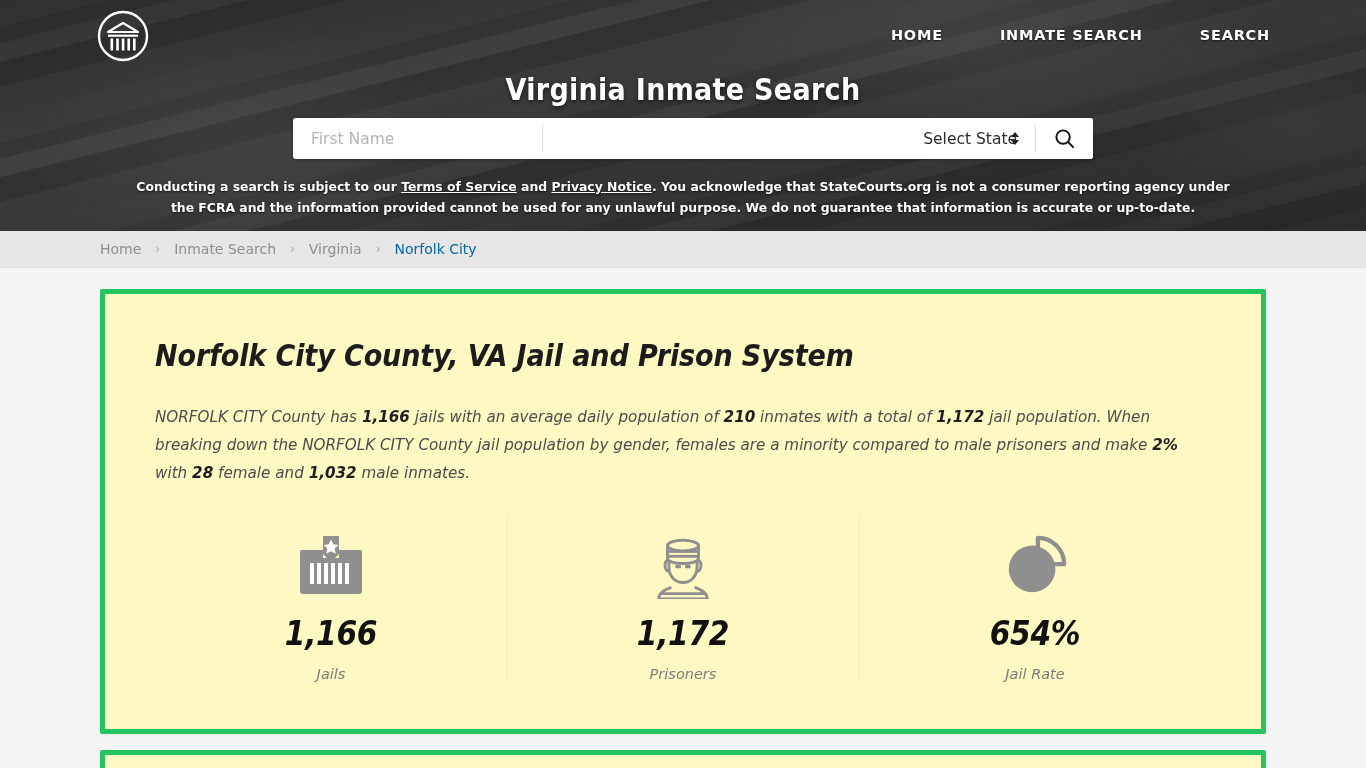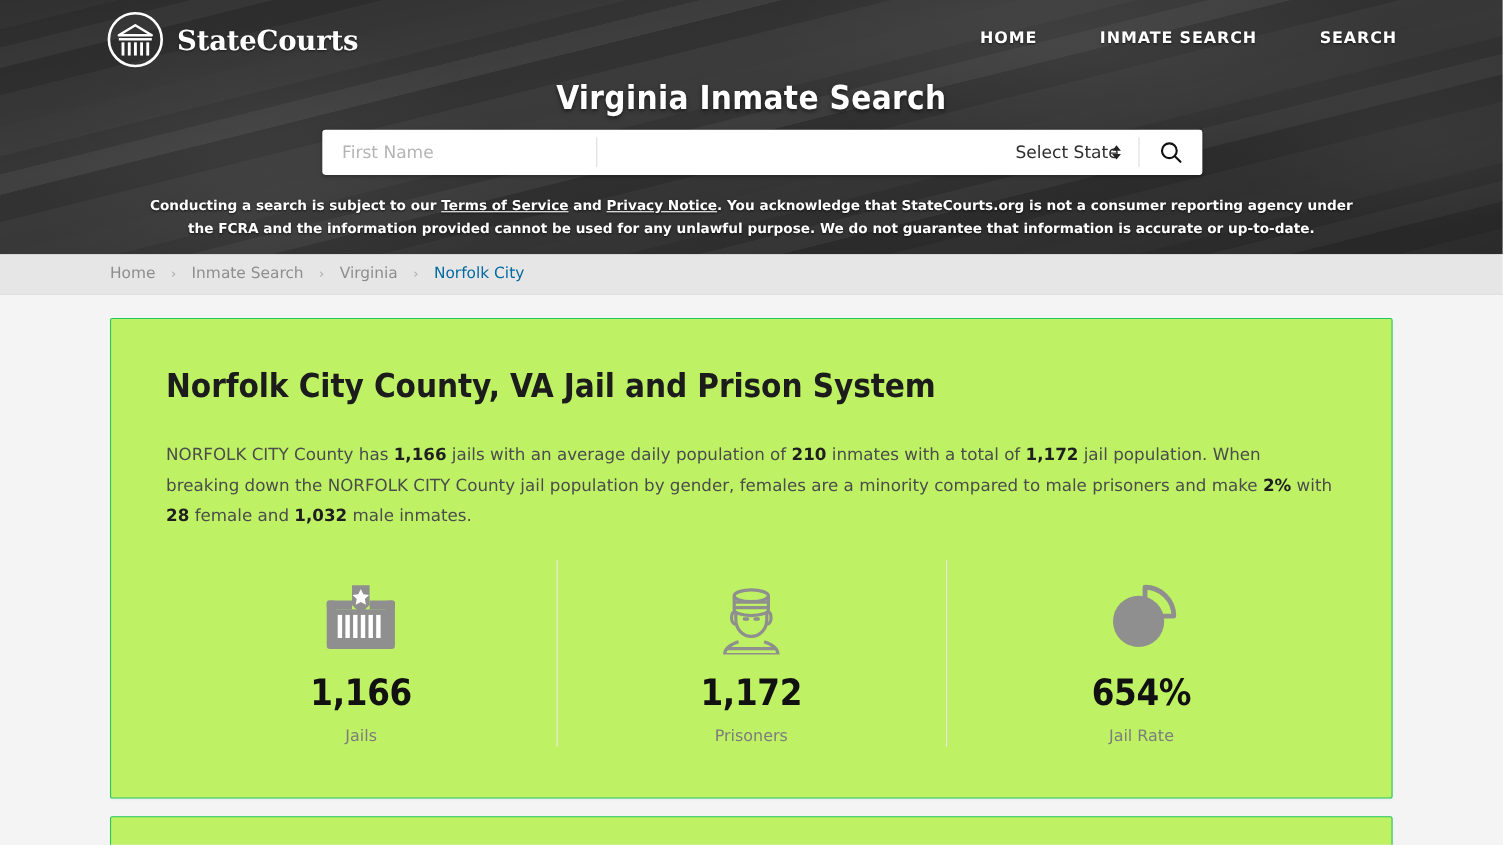--- a/index.html
+++ b/index.html
@@ -244,24 +244,25 @@
     font-size: 12px;
     margin: 0 14px;
     line-height: 1;
   }
 
   
   .page {
     padding: 21px 100px 0 100px;
   }
   .card {
-    background: #bef264;
-    border: 1px solid #22c55e;
+    background: #fef9c3;
+    border: 5px solid #22c55e;
     border-radius: 2px;
     box-shadow: 0 1px 2px rgba(0,0,0,0.04);
+    font-style: italic;
   }
   .card-pad {
     padding: 44px 50px 0 50px;
   }
 
   .page-title {
     font-family: "DejaVu Sans Condensed", "Liberation Sans Narrow", "Liberation Sans", sans-serif;
     font-size: 30px;
     font-weight: bold;
     color: #1c1c1c;
@@ -340,21 +341,20 @@
           <circle cx="27" cy="27" r="24" fill="none" stroke="#ffffff" stroke-width="2.4"></circle>
           <path d="M27 14 L42 23 L12 23 Z" fill="none" stroke="#ffffff" stroke-width="2.2" stroke-linejoin="round"></path>
           <rect x="12" y="25.6" width="30" height="2.2" fill="#ffffff"></rect>
           <rect x="14.5" y="29.5" width="2.6" height="12" fill="#ffffff"></rect>
           <rect x="20.2" y="29.5" width="2.6" height="12" fill="#ffffff"></rect>
           <rect x="25.8" y="29.5" width="2.6" height="12" fill="#ffffff"></rect>
           <rect x="31.4" y="29.5" width="2.6" height="12" fill="#ffffff"></rect>
           <rect x="37" y="29.5" width="2.6" height="12" fill="#ffffff"></rect>
         </svg>
       </span>
-      <span class="brand-name">StateCourts</span>
     </a>
 
     <nav class="mainnav">
       <a href="#">HOME</a>
       <a href="#">INMATE SEARCH</a>
       <a href="#">SEARCH</a>
     </nav>
 
     <h1 class="hero-title">Virginia Inmate Search</h1>
 

